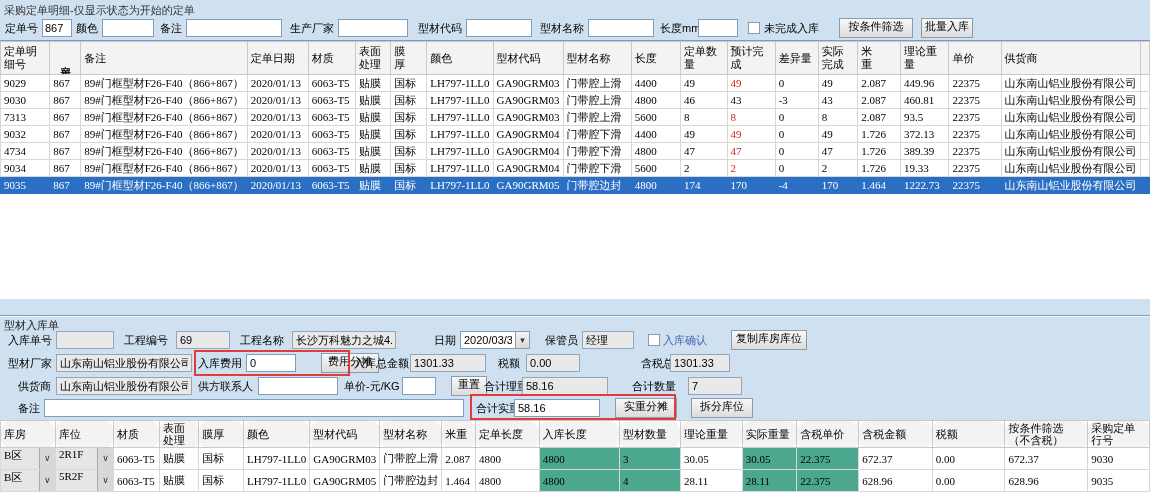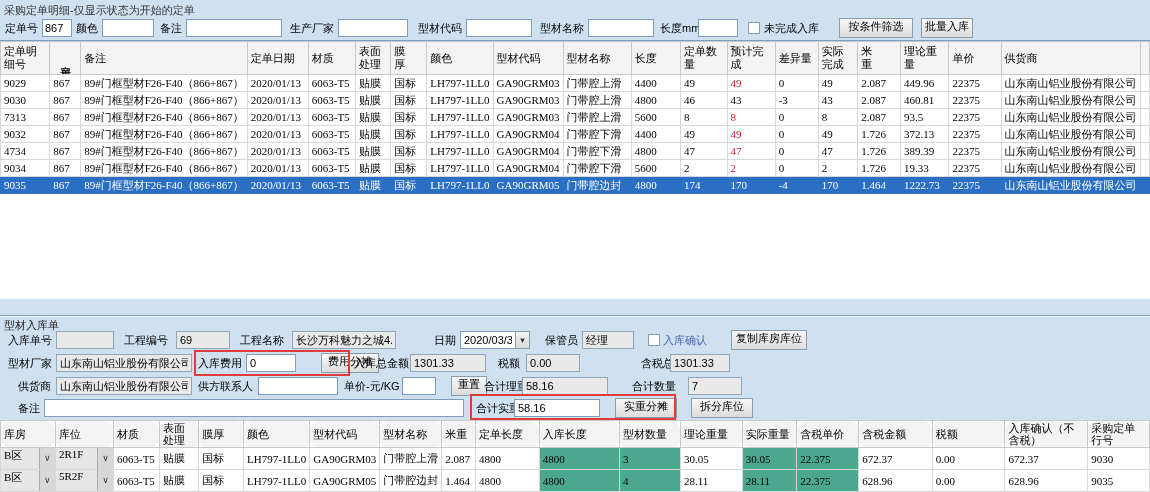--- a/index.html
+++ b/index.html
@@ -380,21 +380,21 @@
               <th>型材名称</th>
               <th>米重</th>
               <th>定单长度</th>
               <th>入库长度</th>
               <th>型材数量</th>
               <th>理论重量</th>
               <th>实际重量</th>
               <th>含税单价</th>
               <th>含税金额</th>
               <th>税额</th>
-              <th>入库确认（不含税）</th>
+              <th>按条件筛选（不含税）</th>
               <th>采购定单行号</th>
             </tr>
           </thead>
           <tbody>
             <tr>
               <td class="combo"><span class="cmb"></span><span class="cval">B区</span></td>
               <td class="combo"><span class="cmb"></span><span class="cval">2R1F</span></td>
               <td>6063-T5</td>
               <td>贴膜</td>
               <td>国标</td>

